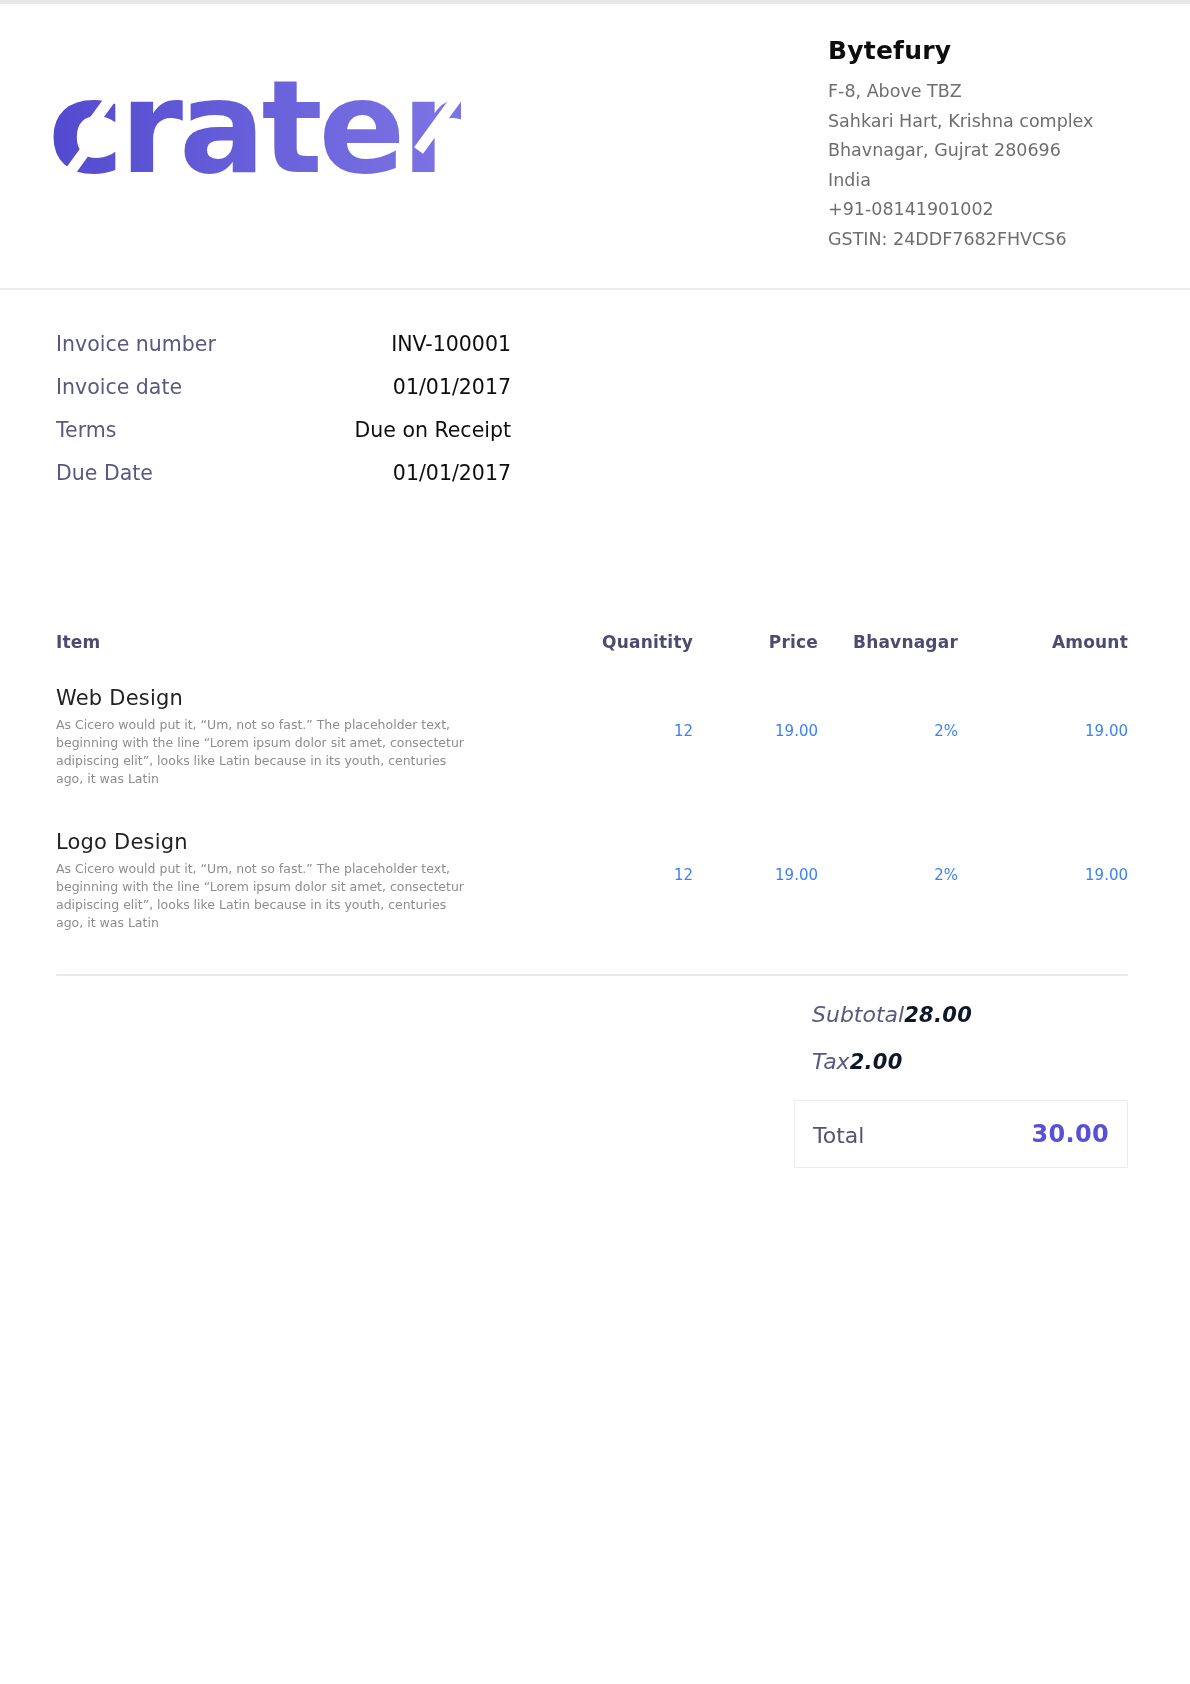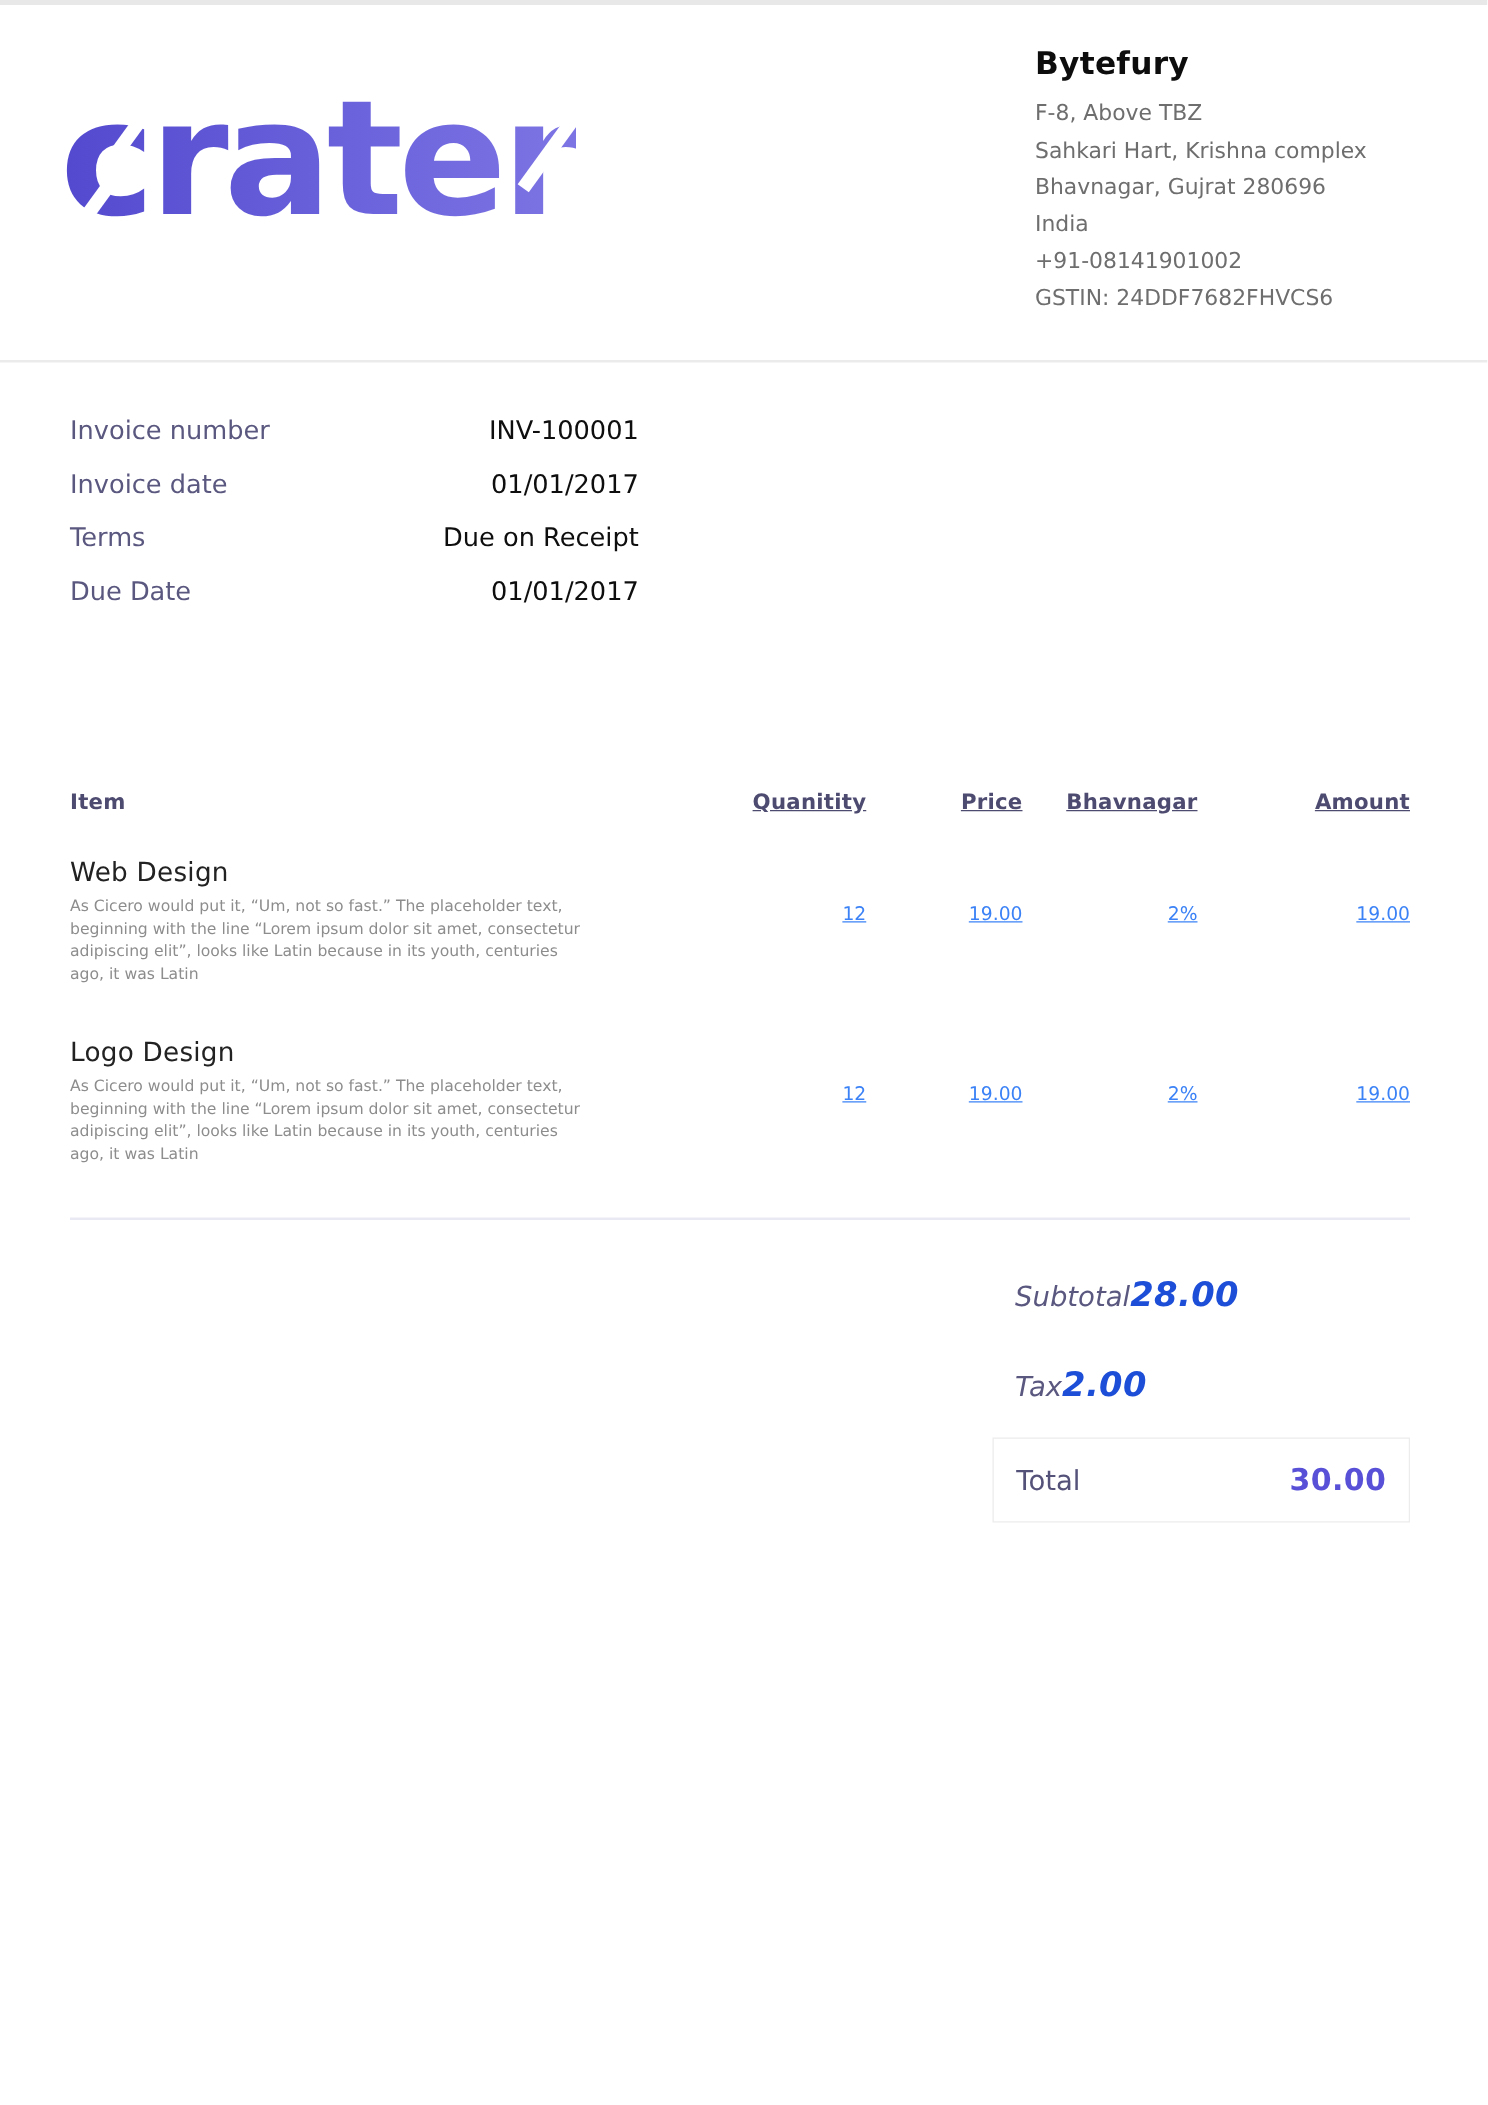--- a/index.html
+++ b/index.html
@@ -41,33 +41,33 @@
   .meta { width:455px; margin-top:16px; }
   .meta-row { display:flex; justify-content:space-between; align-items:baseline; margin-bottom:19px; }
   .meta-label { font-size:20.5px; color:#5b5880; }
   .meta-value { font-size:20.5px; color:#0e0e0e; text-align:right; }
 
   
   .items { margin:128px 62px 0 56px; }
   .tgrid { display:grid; grid-template-columns:1fr 120px 125px 140px 170px; }
   .thead { margin-bottom:34px; }
   .th { font-size:17px; font-weight:700; color:#4e4b71; letter-spacing:.2px; }
-  .th.num, .td.num { text-align:right;text-decoration:underline; }
+  .th.num, .td.num { text-align:right; }
   .item-row { margin-bottom:42px; }
   .item-name { font-size:21px; color:#222222; font-weight:500; letter-spacing:.2px; }
   .item-desc { font-size:12.5px; color:#8d8d8d; line-height:1.44; margin-top:6px; max-width:420px; }
   .td.num { font-size:15px; color:#3b82f6; padding-top:36px; }
 
   .totals-divider { border-top:2px solid #e9e9f3; margin:4px 62px 0 56px; }
 
   
   .totals { width:334px; margin:26px 62px 0 auto; }
   .tot-row { display:flex; justify-content:flex-start; align-items:baseline; padding:0 18px; margin-bottom:22px;font-style:italic; }
   .tot-label { font-size:22px; color:#5b5880; }
-  .tot-value { font-size:27px; color:#1d4ed8; font-weight:600; letter-spacing:.3px;margin-top:19px; }
+  .tot-value { font-size:21px; color:#0f172a; font-weight:600; letter-spacing:.3px; }
   .total-box {
     border:1px solid #ececec; background:#ffffff;
     display:flex; justify-content:space-between; align-items:flex-end;
     padding:19px 18px; margin-top:26px;
   }
   .total-label { font-size:22px; color:#55527a; }
   .total-value { font-size:24px; font-weight:700; color:#5851d8; letter-spacing:.3px; }
 </style>
 </head>
 <body>

